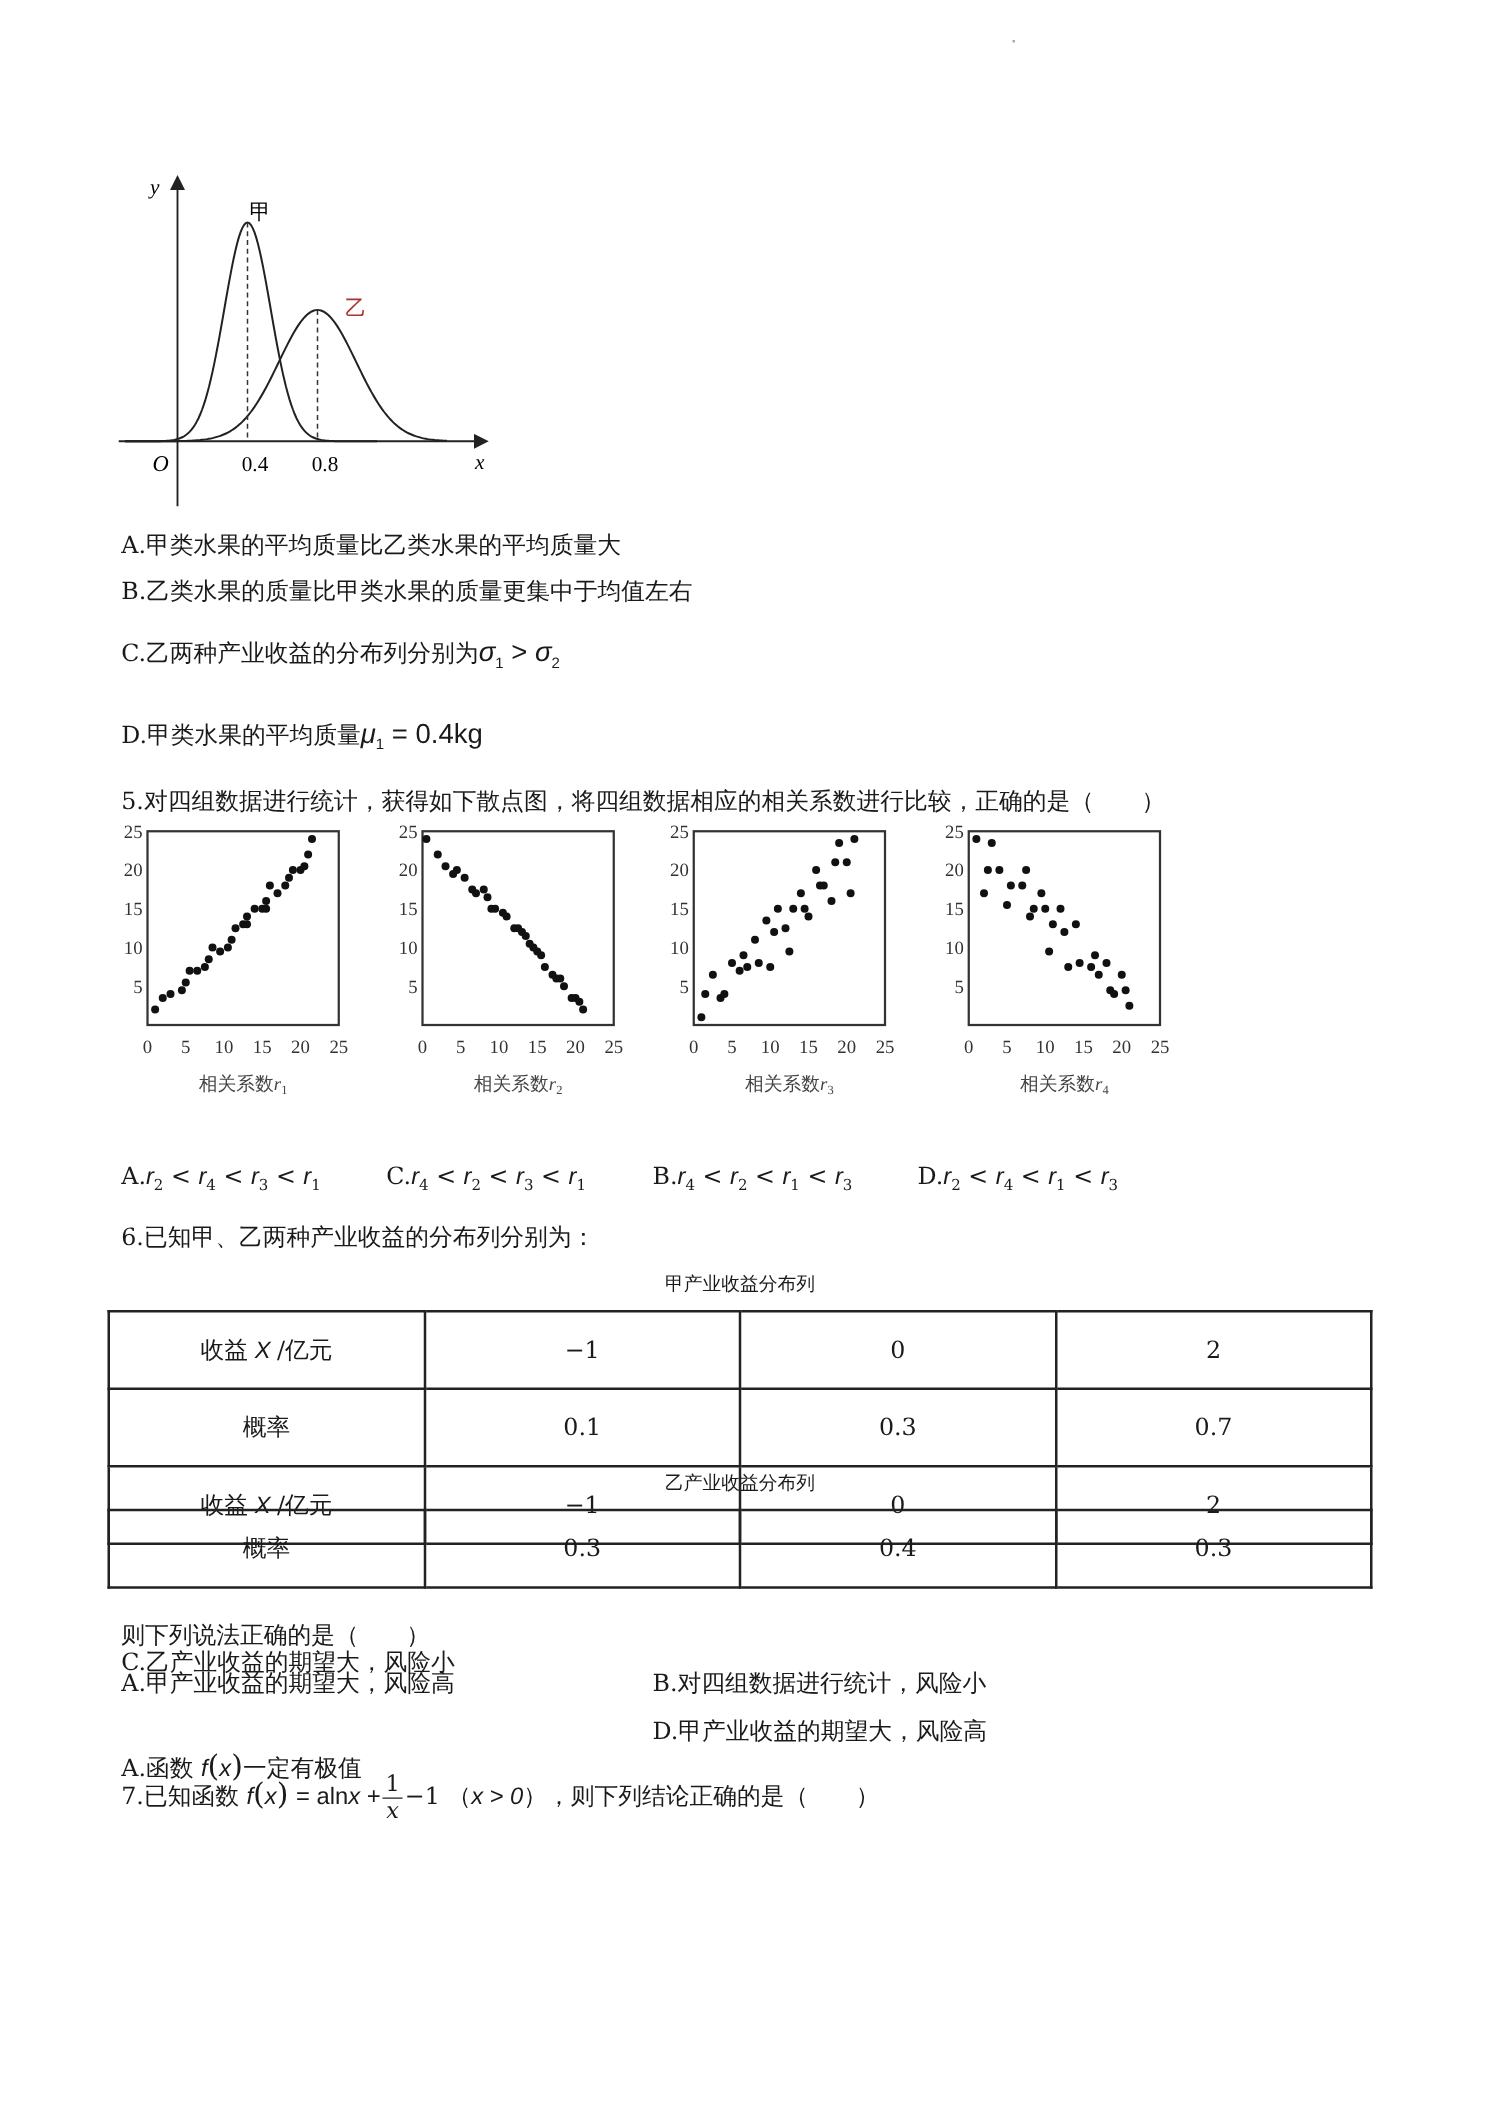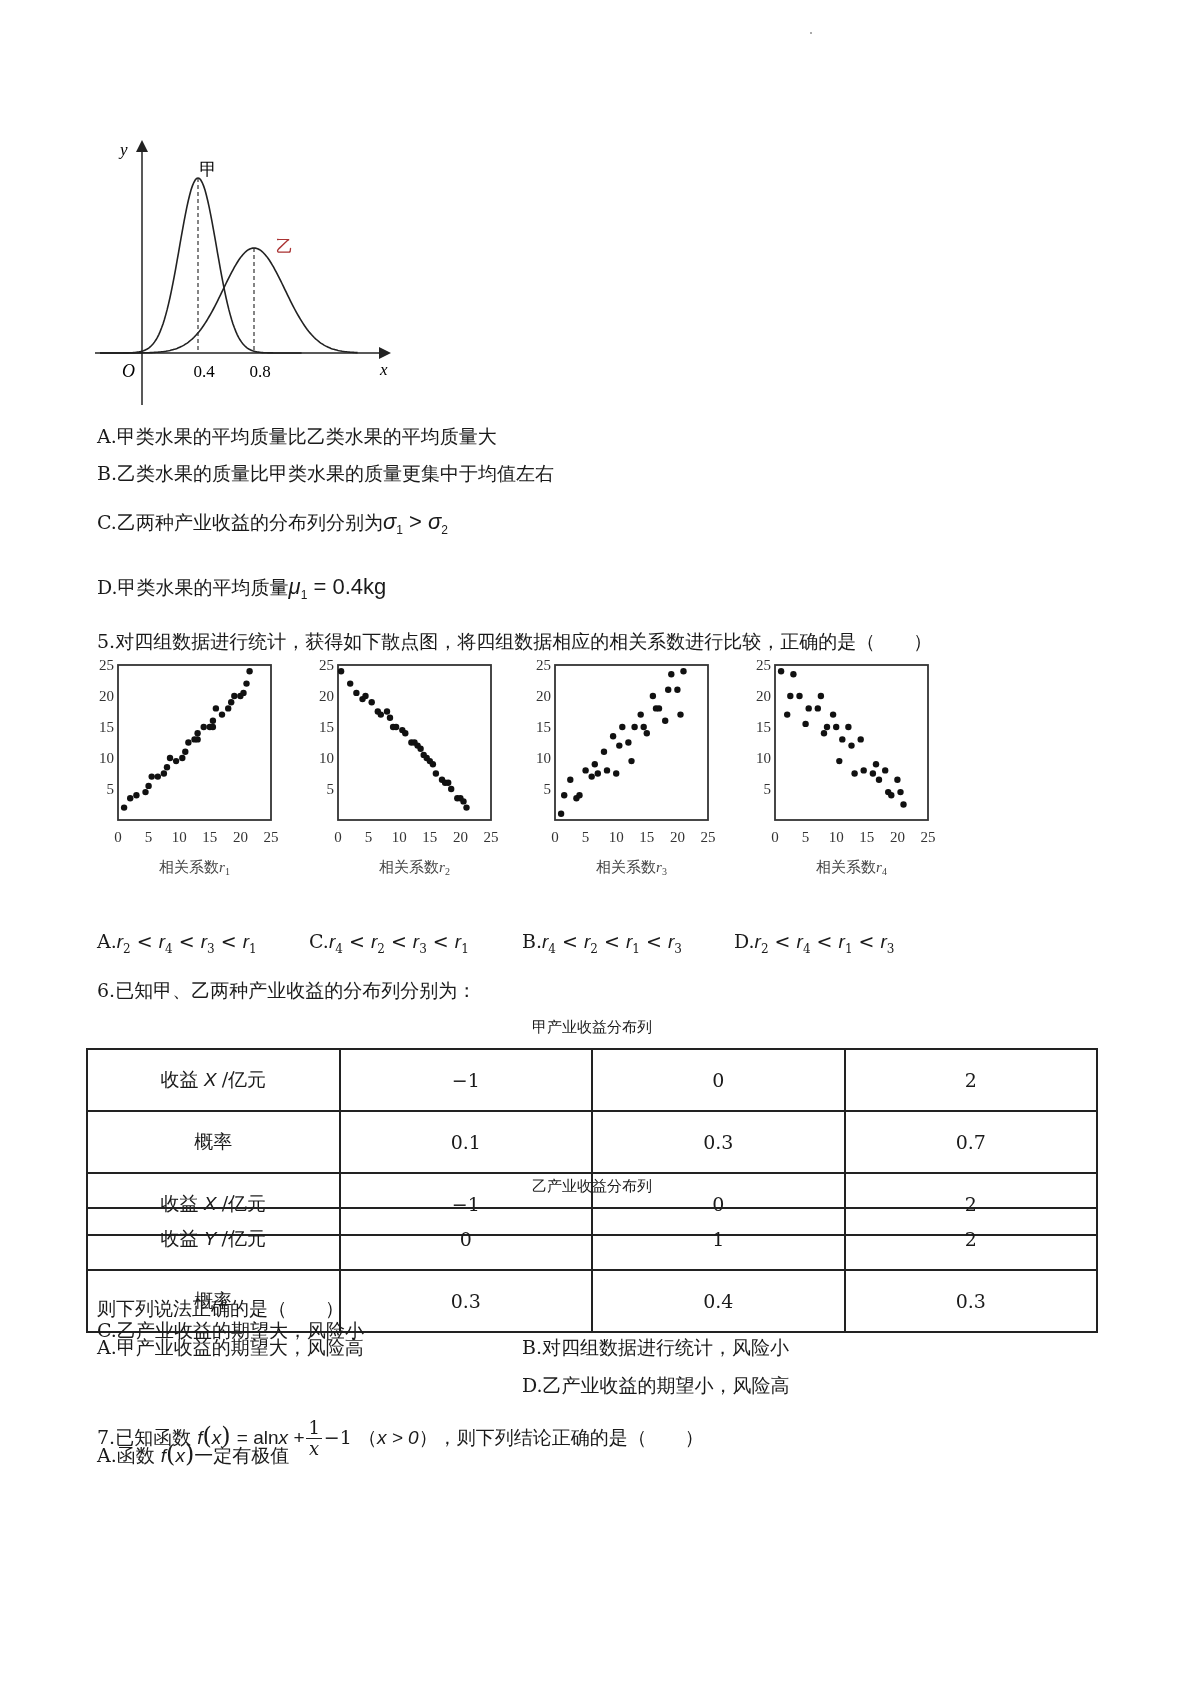--- a/index.html
+++ b/index.html
@@ -266,41 +266,35 @@
         <td>−1</td>
         <td>0</td>
         <td>2</td>
       </tr>
     </tbody>
 </table>
 <div class="caption" style="top:1177px">乙产业收益分布列</div>
 <table class="dist" style="top:1207px">
   <tbody id="tbody-yi">
       <tr>
-        <td><span>收益</span><span class="math"> Y </span><span>/亿元</span></td>
-        <td>0</td>
-        <td>1</td>
-        <td>2</td>
-      </tr>
-      <tr>
         <td><span>概率</span></td>
         <td>0.3</td>
         <td>0.4</td>
         <td>0.3</td>
       </tr>
     </tbody>
 </table>
 <div class="line" style="top:1296px">则下列说法正确的是（　　）</div>
 <div class="line" style="top:1335px">A.甲产业收益的期望大，风险高</div>
 <div class="line" style="top:1335px;left:522px">B.对四组数据进行统计，风险小</div>
 <div class="line" style="top:1318px">C.乙产业收益的期望大，风险小</div>
-<div class="line" style="top:1373px;left:522px">D.乙产业收益的期望小，风险高</div>
+<div class="line" style="top:1373px;left:522px">D.甲产业收益的期望大，风险高</div>
 
 <div class="line" style="top:1418px;line-height:30px">
   <span>7.已知函数</span>
   <span class="math">f</span><span class="up" style="font-size:24px">(</span><span class="math">x</span><span class="up" style="font-size:24px">)</span>
   <span class="math"><span class="up">= a</span><span class="up">ln</span><span>x +</span></span><span class="frac"><span class="num">1</span><span class="den">x</span></span><span>−1</span>
   <span>（</span><span class="math">x &gt; 0</span><span>），</span><span>则下列结论正确的是（　　）</span>
 </div>
-<div class="line" style="top:1442px">
+<div class="line" style="top:1401px">
   <span>A.函数</span>
   <span class="math">f</span><span style="font-size:24px">(</span><span class="math">x</span><span style="font-size:24px">)</span><span>一定有极值</span>
 </div>
 
 </body></html>

